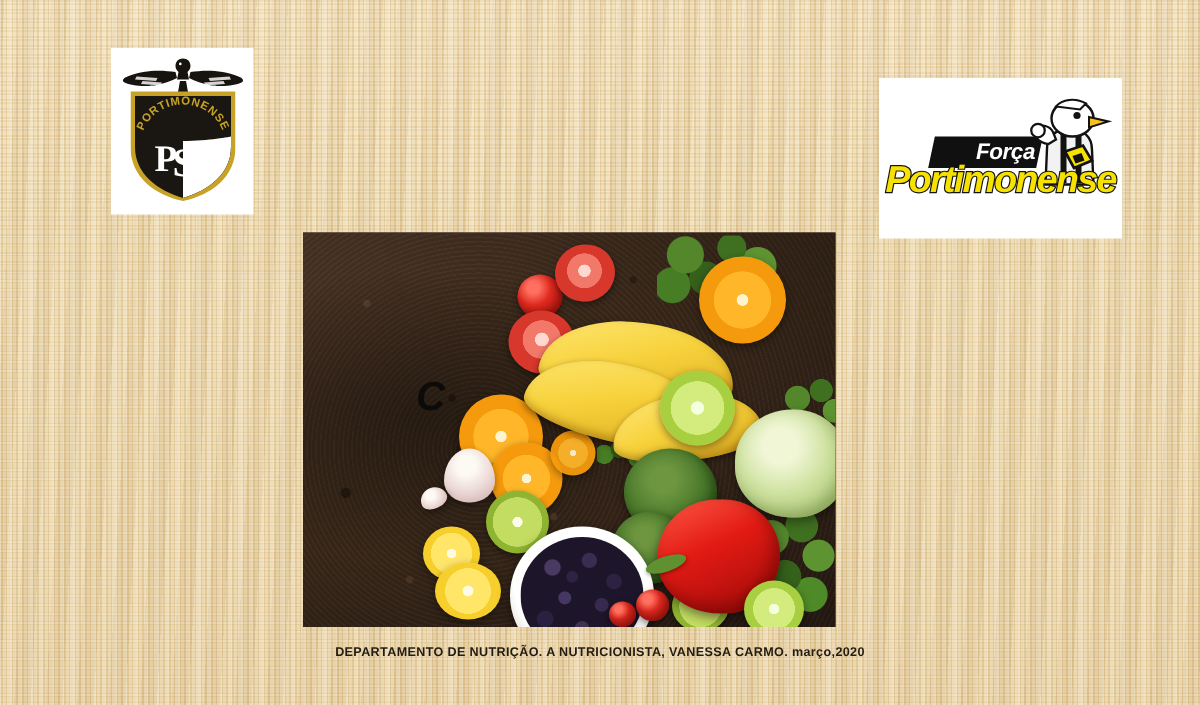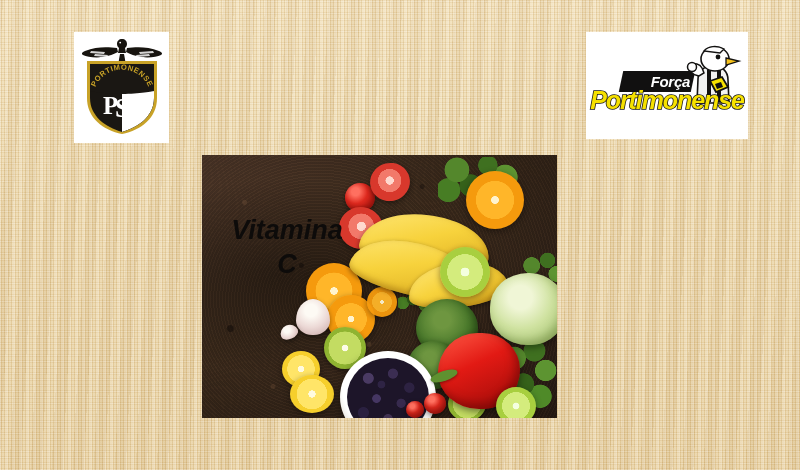--- a/index.html
+++ b/index.html
@@ -34,21 +34,21 @@
       linear-gradient(180deg, #eed9ac 0%, #e7cf9c 45%, #e3c892 100%);
   }
 
   
   .logo-panel {
     position: absolute;
     background: #ffffff;
     overflow: hidden;
   }
   #panel-crest { left: 74px; top: 32px; width: 95px; height: 111px; }
-  #panel-school { left: 586px; top: 32px; width: 162px; height: 107px; }
+  #panel-school { left: 586px; top: 52px; width: 162px; height: 107px; }
 
   
   .crest-wrap {
     position: absolute;
     left: 50%; top: 50%;
     transform: translate(-50%, -50%);
     width: 86px; height: 100px;
   }
   .crest-eagle {
     position: absolute; left: 0; top: 0; width: 86px; height: 34px;
@@ -401,17 +401,18 @@
     </div>
 
     <div class="p pepper" style="left:236px; top:178px; width:82px; height:76px;"></div>
     <div class="p" style="left:228px; top:216px; width:28px; height:10px; background:#5f9130; border-radius:50%; transform:rotate(-18deg); box-shadow:0 1px 3px rgba(0,0,0,0.4);"></div>
 
     <div class="p round tomato-whole" style="left:222px; top:238px; width:22px; height:21px;"></div>
     <div class="p round tomato-whole" style="left:204px; top:246px; width:18px; height:17px;"></div>
 
     <div class="p round lime-half" style="left:294px; top:232px; width:40px; height:38px;"></div>
 
-    <div id="vit-label"><span>Vitamina</span><br><span>C</span></div>
+    <div id="vit-label"><br><span>C</span></div>
   </div>
 
+  <div id="caption">DEPARTAMENTO DE NUTRIÇÃO. A NUTRICIONISTA, VANESSA CARMO. março,2020</div>
 
 </div>
 
 </body></html>

